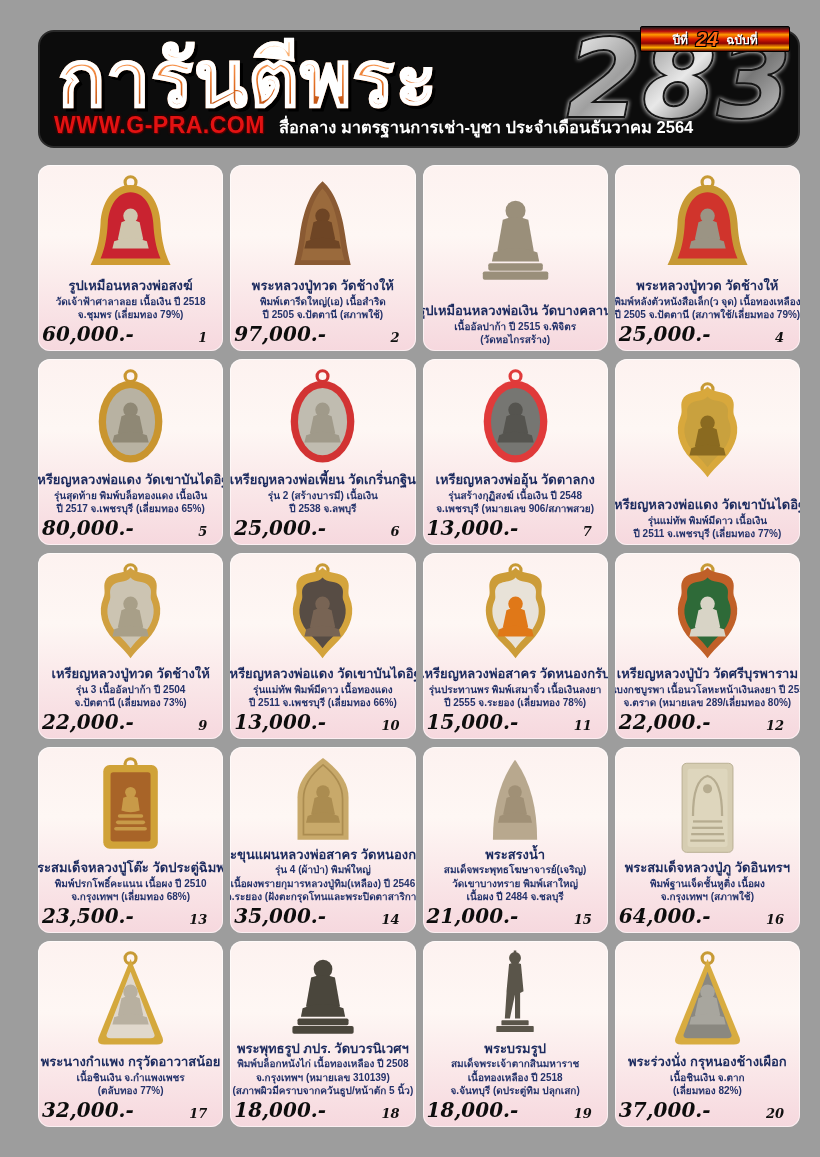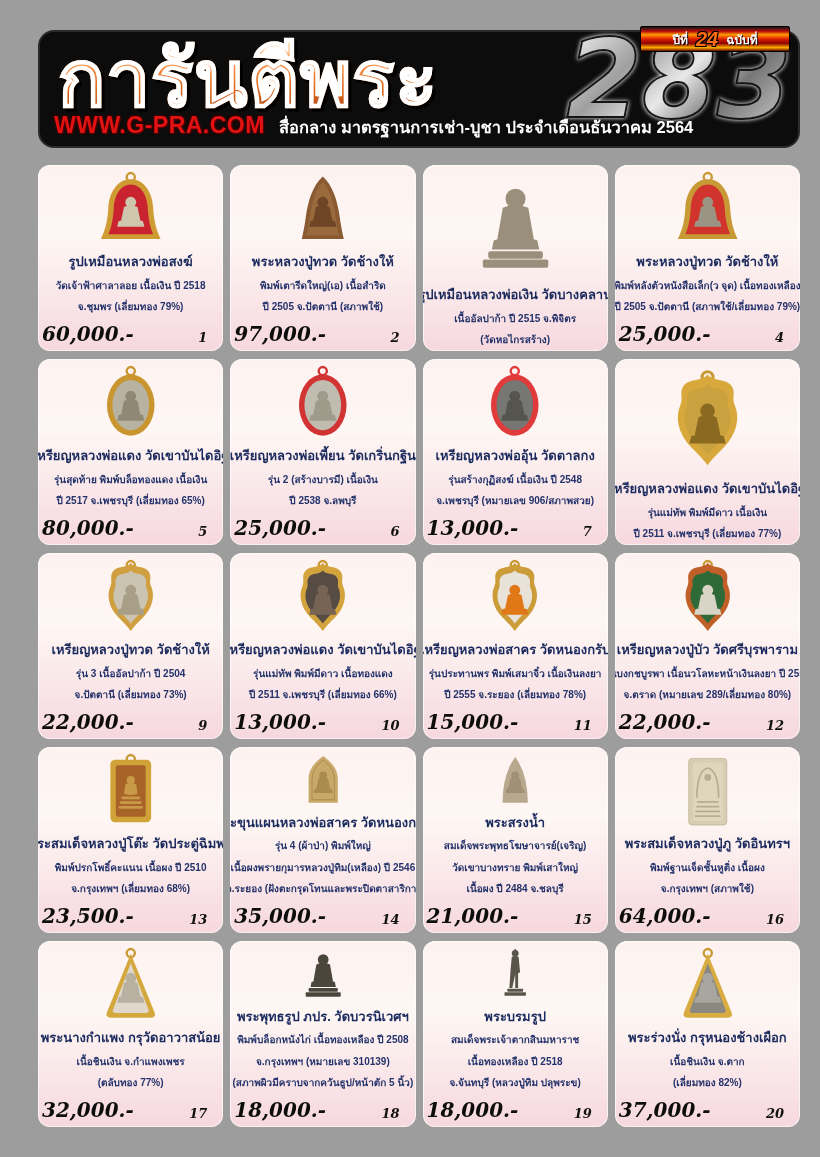--- a/index.html
+++ b/index.html
@@ -59,21 +59,21 @@
     position:absolute;left:38px;top:165px;width:762px;
     display:grid;grid-template-columns:repeat(4,1fr);
     column-gap:7px;row-gap:8px;
   }
   .card{
     height:186px;border-radius:12px;
     background:linear-gradient(180deg,#fdf2f0 0%,#fef7f4 38%,#f6d8de 100%);
     box-shadow:inset 0 0 0 1px rgba(255,255,255,.6);
     display:flex;flex-direction:column;align-items:center;
     padding:6px 4px 5px 4px;box-sizing:border-box;
-    position:relative;overflow:hidden;gap:8px;
+    position:relative;overflow:hidden;
   }
   .photo{flex:1 1 auto;min-height:0;display:flex;align-items:center;justify-content:center;width:100%;}
   .photo svg{height:100%;max-height:100px;}
   .c-title{
     flex:none;color:#1b2a5e;font-weight:800;font-size:13px;line-height:1.3;
     white-space:nowrap;text-align:center;
   }
   .c-line{
     flex:none;color:#24336b;font-weight:700;font-size:10px;line-height:1.32;
     white-space:nowrap;text-align:center;
@@ -497,21 +497,21 @@
             <path d="M60,4 L60,13" stroke="#5a554a" stroke-width="3"></path>
             <path d="M53,20 Q60,17 67,20 L70,52 L66,54 L66,84 L60,84 L60,56 L54,84 L48,84 L50,54 L50,52 Z"></path>
             <rect x="44" y="86" width="32" height="6" rx="1"></rect>
             <rect x="38" y="93" width="44" height="7" rx="1"></rect>
           </g>
         </svg>
       </div>
       <div class="c-title">พระบรมรูป</div>
       <div class="c-line">สมเด็จพระเจ้าตากสินมหาราช</div>
       <div class="c-line">เนื้อทองเหลือง ปี 2518</div>
-      <div class="c-line">จ.จันทบุรี (หลวงปู่ทิม ปลุพระข)</div>
+      <div class="c-line">จ.จันทบุรี (ดประตู่ทิม ปลุกเสก)</div>
       <div class="price-row">
         <span class="price">18,000.-</span>
         <span class="cnum">19</span>
       </div>
     </div>
     <div class="card">
       <div class="photo">
         <svg viewBox="0 0 120 110">
           <circle cx="60" cy="9" r="6" fill="none" stroke="#c79a35" stroke-width="3.5"></circle>
           <path d="M60,10 L95,96 Q98,104 89,104 L31,104 Q22,104 25,96 Z" fill="#d8ac40"></path>

